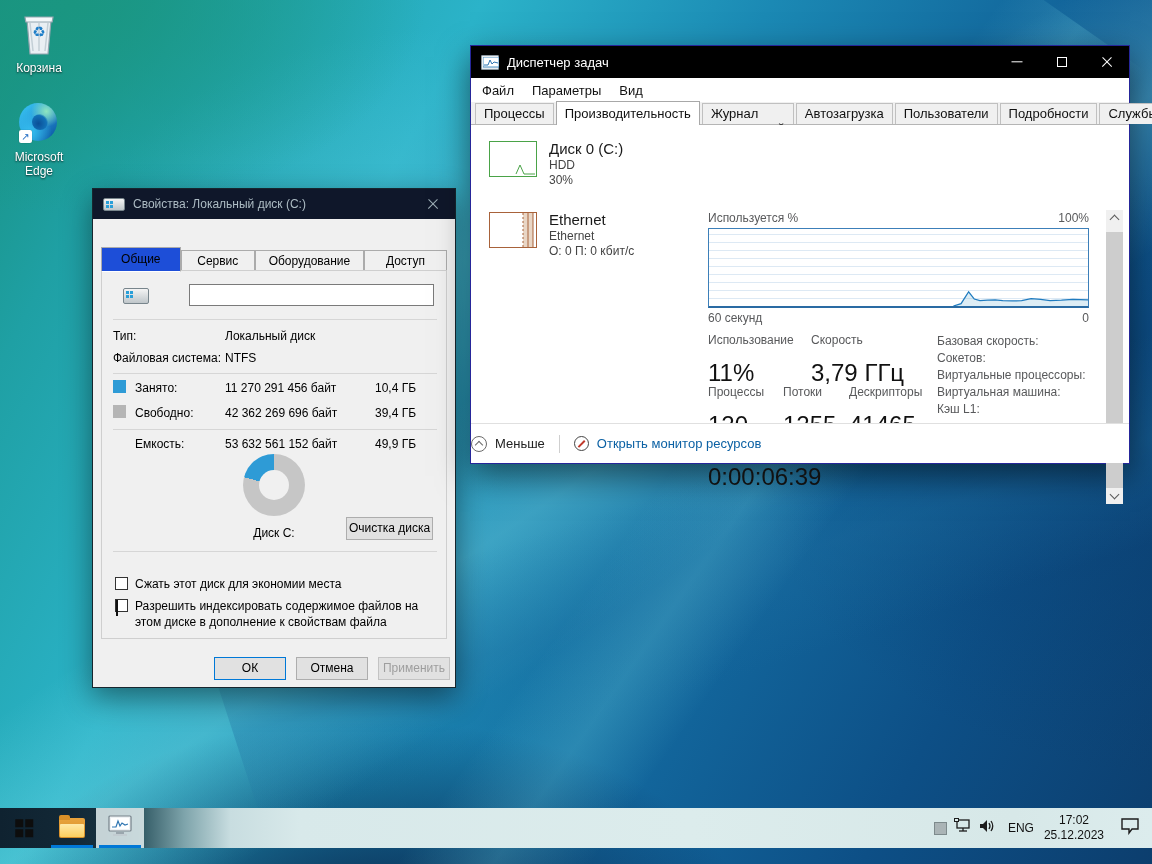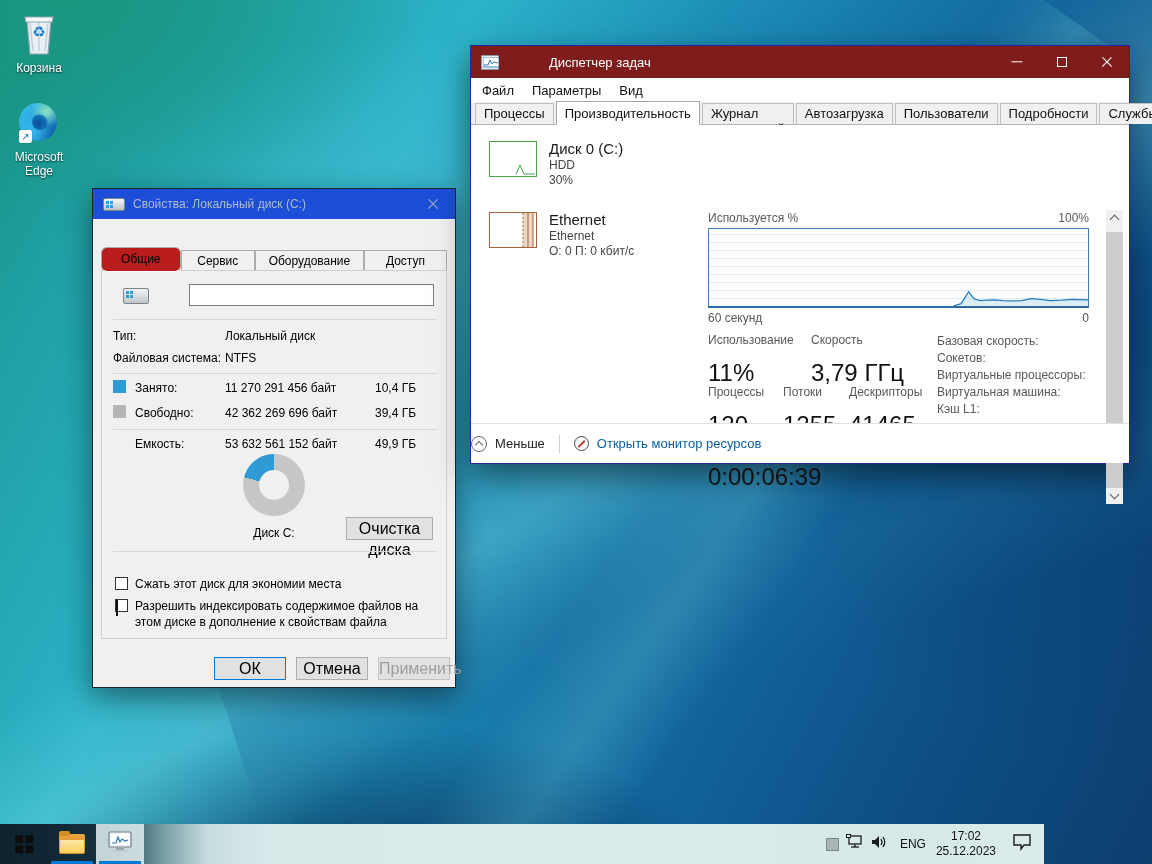--- a/index.html
+++ b/index.html
@@ -46,71 +46,71 @@
   .shortcut-badge { position:absolute; left:0; bottom:4px; width:13px; height:13px; background:#fff;
     border-radius:2px; color:#1464c0; font-size:10px; line-height:13px; text-align:center;
     text-shadow:none; box-shadow:0 0 1px rgba(0,0,0,.5); }
 
   
   .window { position:absolute; background:#f0f0f0; }
 
   
   #props { left:92px; top:188px; width:364px; height:500px; border:1px solid #17262e;
     box-shadow:0 10px 28px rgba(0,0,0,.45); font-size:12px; color:#000; }
-  #props .titlebar { position:absolute; left:0; top:0; right:0; height:30px; background:#1d4ed8;
+  #props .titlebar { position:absolute; left:0; top:0; right:0; height:30px; background:#0f172a;
     display:flex; align-items:center; }
   #props .titlebar .title { color:#adbcc4; font-size:12px; margin-left:8px; }
   .drive-ico { position:relative; width:22px; height:13px; margin-left:10px;
     background:linear-gradient(#f4f4f4,#bfc6ca); border:1px solid #78858c; border-radius:2px; }
   .drive-ico .flag { position:absolute; left:2px; top:2px; width:7px; height:7px;
     display:grid; grid-template-columns:3px 3px; grid-template-rows:3px 3px; gap:1px; }
   .drive-ico .flag i { background:#2a9fd8; }
   #props .close-btn { position:absolute; right:0; top:0; width:45px; height:29px; }
   .x-glyph { position:absolute; left:50%; top:50%; width:13px; height:13px; transform:translate(-50%,-50%); }
   .x-glyph i { position:absolute; left:0; top:6px; width:13px; height:1.4px; background:#9fb0b8; }
   .x-glyph i:first-child { transform:rotate(45deg); }
   .x-glyph i:last-child { transform:rotate(-45deg); }
   #tm .x-glyph i { background:#fff; }
 
   .tabrow { position:absolute; left:8px; width:346px; display:flex; }
   .tabrow-back { top:40px; height:21px; }
   .tabrow-front { top:61px; height:21px; }
   .ptab { border:1px solid #ababab; border-bottom:none; background:#f0f0f0; text-align:center;
     line-height:20px; font-size:12px; }
   .tabrow-back .ptab { border-bottom:1px solid #ababab; }
-  .ptab.active { background:#b91c1c; margin-top:-3px; line-height:23px; height:25px; z-index:3;
-    border-bottom:1px solid #fff; position:relative;border-radius:6px; }
+  .ptab.active { background:#1d4ed8; margin-top:-3px; line-height:23px; height:25px; z-index:3;
+    border-bottom:1px solid #fff; position:relative; }
 
   .page { position:absolute; left:8px; top:81px; width:346px; height:369px; background:#f0f0f0;
     border:1px solid #cfcfcf; }
   .hr { position:absolute; left:20px; width:324px; border-top:1px solid #d6d6d6; }
   #props .label-input { position:absolute; left:96px; top:95px; width:245px; height:22px;
     border:1px solid #7a7a7a; background:#fff; font-size:12px; padding:0 4px;
     font-family:"Liberation Sans","DejaVu Sans",sans-serif; }
   .prow { position:absolute; font-size:12px; }
   .swatch { position:absolute; width:13px; height:13px; }
   .donut { position:absolute; left:150px; top:265px; width:62px; height:62px; border-radius:50%; }
   .donut .hole { position:absolute; left:16px; top:16px; width:30px; height:30px; border-radius:50%;
     background:#f0f0f0; }
-  .btn { position:absolute; background:#e1e1e1; border:1px solid #adadad; font-size:16px;
+  .btn { position:absolute; background:#e1e1e1; border:1px solid #adadad; font-size:12px;
     text-align:center; line-height:21px; height:23px; cursor:default;
     font-family:"Liberation Sans","DejaVu Sans",sans-serif; }
   .btn.default { border-color:#0078d7; }
   .btn.disabled { color:#9e9e9e; border-color:#c3c3c3; }
   .cleanup { left:253px; top:328px; width:87px; }
   .cbx { position:absolute; width:13px; height:13px; border:1px solid #333; background:#fff; }
   .cbx .tick { width:4px; height:8px; border-right:2px solid #111; border-bottom:2px solid #111;
     transform:rotate(40deg); margin:0 auto; }
   .cb-label { position:absolute; left:42px; font-size:12px; line-height:16px; }
 
   
   #tm { left:470px; top:45px; width:660px; height:419px; border:1px solid #26269a;
     box-shadow:0 12px 30px rgba(0,0,0,.5); background:#fff; }
-  #tm .titlebar { position:absolute; left:0; top:0; right:0; height:32px; background:#7f1d1d;
-    display:flex; align-items:center;gap:42px; }
+  #tm .titlebar { position:absolute; left:0; top:0; right:0; height:32px; background:#000000;
+    display:flex; align-items:center; }
   #tm .titlebar .title { color:#fff; font-size:13px; margin-left:8px; }
   .tm-appico { width:18px; height:15px; margin-left:10px; position:relative;
     background:#e8edf0; border:1px solid #8b97a0; border-radius:1px; }
   .tm-appico svg { position:absolute; left:1px; top:1px; }
   .tm-controls { position:absolute; right:0; top:0; height:32px; display:flex; }
   .tm-ctl { width:45px; height:32px; position:relative; }
   .glyph-min { position:absolute; left:50%; top:50%; width:11px; height:1.4px; background:#fff;
     transform:translate(-50%,-50%); }
   .glyph-max { position:absolute; left:50%; top:50%; width:10px; height:10px; border:1.4px solid #fff;
     transform:translate(-50%,-50%); }
@@ -168,21 +168,21 @@
   .less-ico .chev { left:3.5px; top:5px; border-color:#6a6a6a; width:6px; height:6px; }
   .tm-footer .less-label { font-size:13px; color:#222; margin:0 14px 0 8px; }
   .vdiv { width:1px; height:18px; background:#cfcfcf; margin-right:14px; }
   .resmon-ico { width:15px; height:15px; border:1.5px solid #444; border-radius:50%; position:relative;
     background:#fff; }
   .resmon-ico i { position:absolute; left:2px; top:6px; width:9px; height:1.8px; background:#c0392b;
     transform:rotate(-45deg); }
   .resmon-link { font-size:13px; color:#0b61a4; margin-left:8px; }
 
   
-  .taskbar { position:absolute; left:0; bottom:0; width:1044px; height:40px;
+  .taskbar { position:absolute; left:0; bottom:16px; width:1152px; height:40px;
     background:linear-gradient(90deg,#0f2230 0%,#122836 6%,#16303e 9%,#2c5560 12%,#7ea4ab 16%,
       #c8dde0 20%,#d8e9ea 26%,#dcecec 60%,#d7e8e8 88%,#dceced 100%); }
   .tb-btn { position:absolute; top:0; width:48px; height:40px; }
   .win-logo { position:absolute; left:50%; top:50%; transform:translate(-50%,-50%);
     display:grid; grid-template-columns:8px 8px; grid-template-rows:8px 8px; gap:1.5px; }
   .win-logo i { background:#0d0d0d; }
   .tb-underline { position:absolute; left:3px; right:3px; bottom:0; height:3px; background:#0078d7; }
   .folder-ico { position:absolute; left:50%; top:50%; transform:translate(-50%,-50%);
     width:26px; height:20px; }
   .folder-back { position:absolute; inset:0; background:linear-gradient(#e8a33d,#d78f28);

